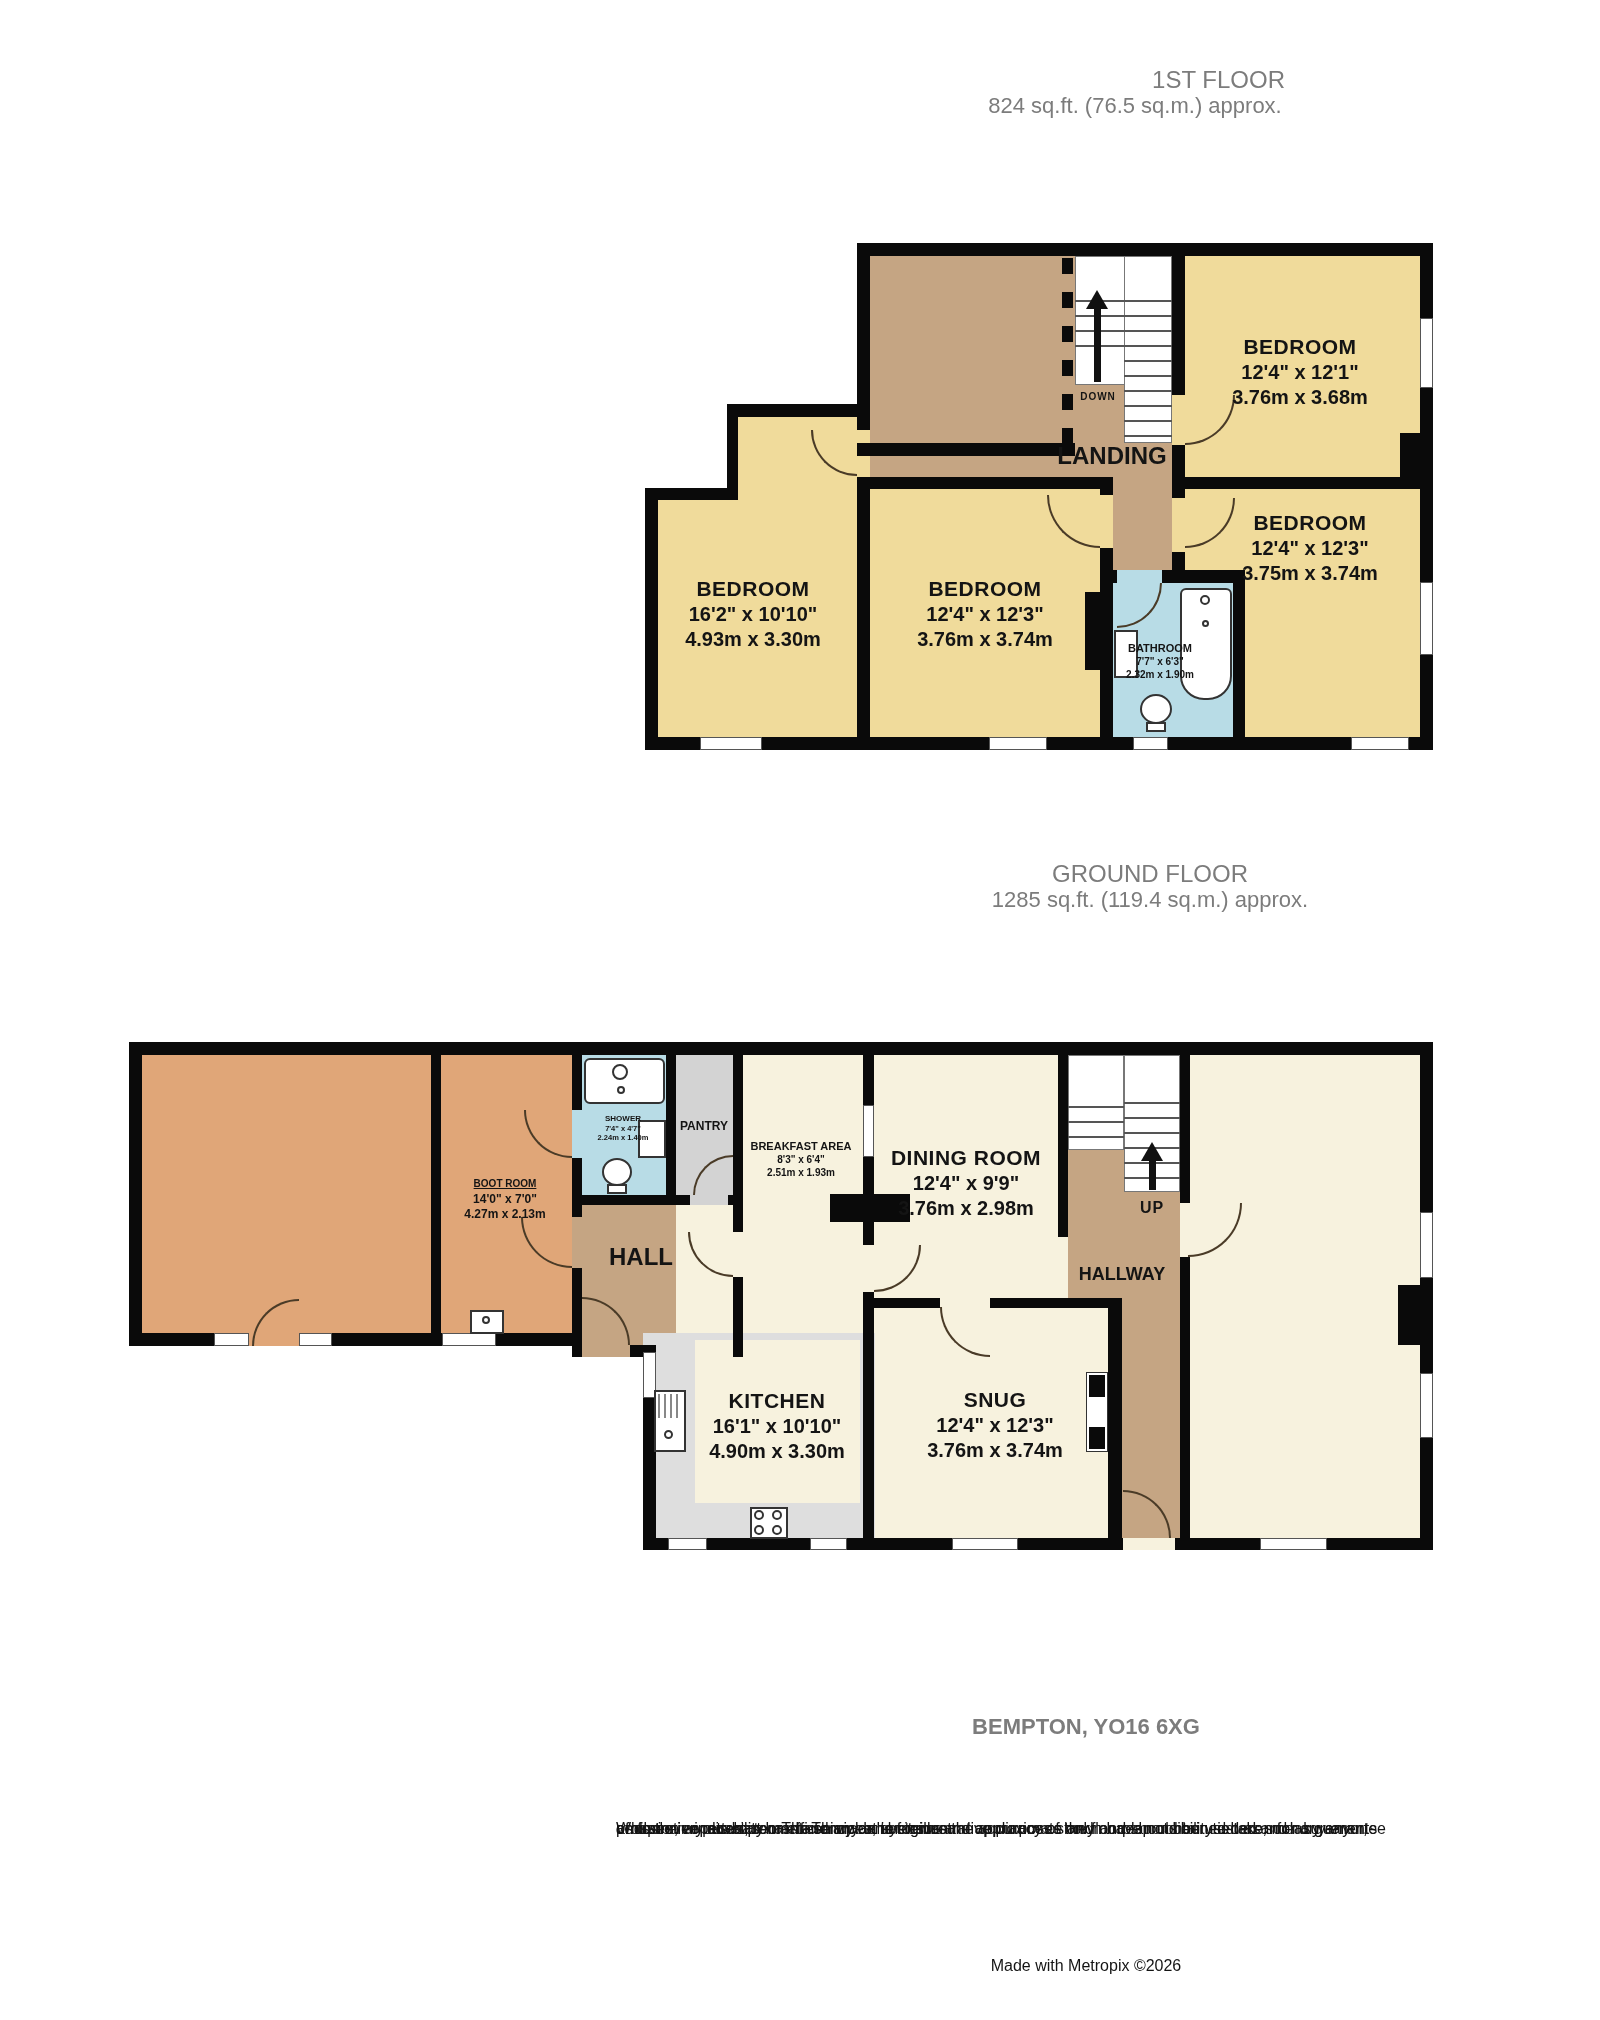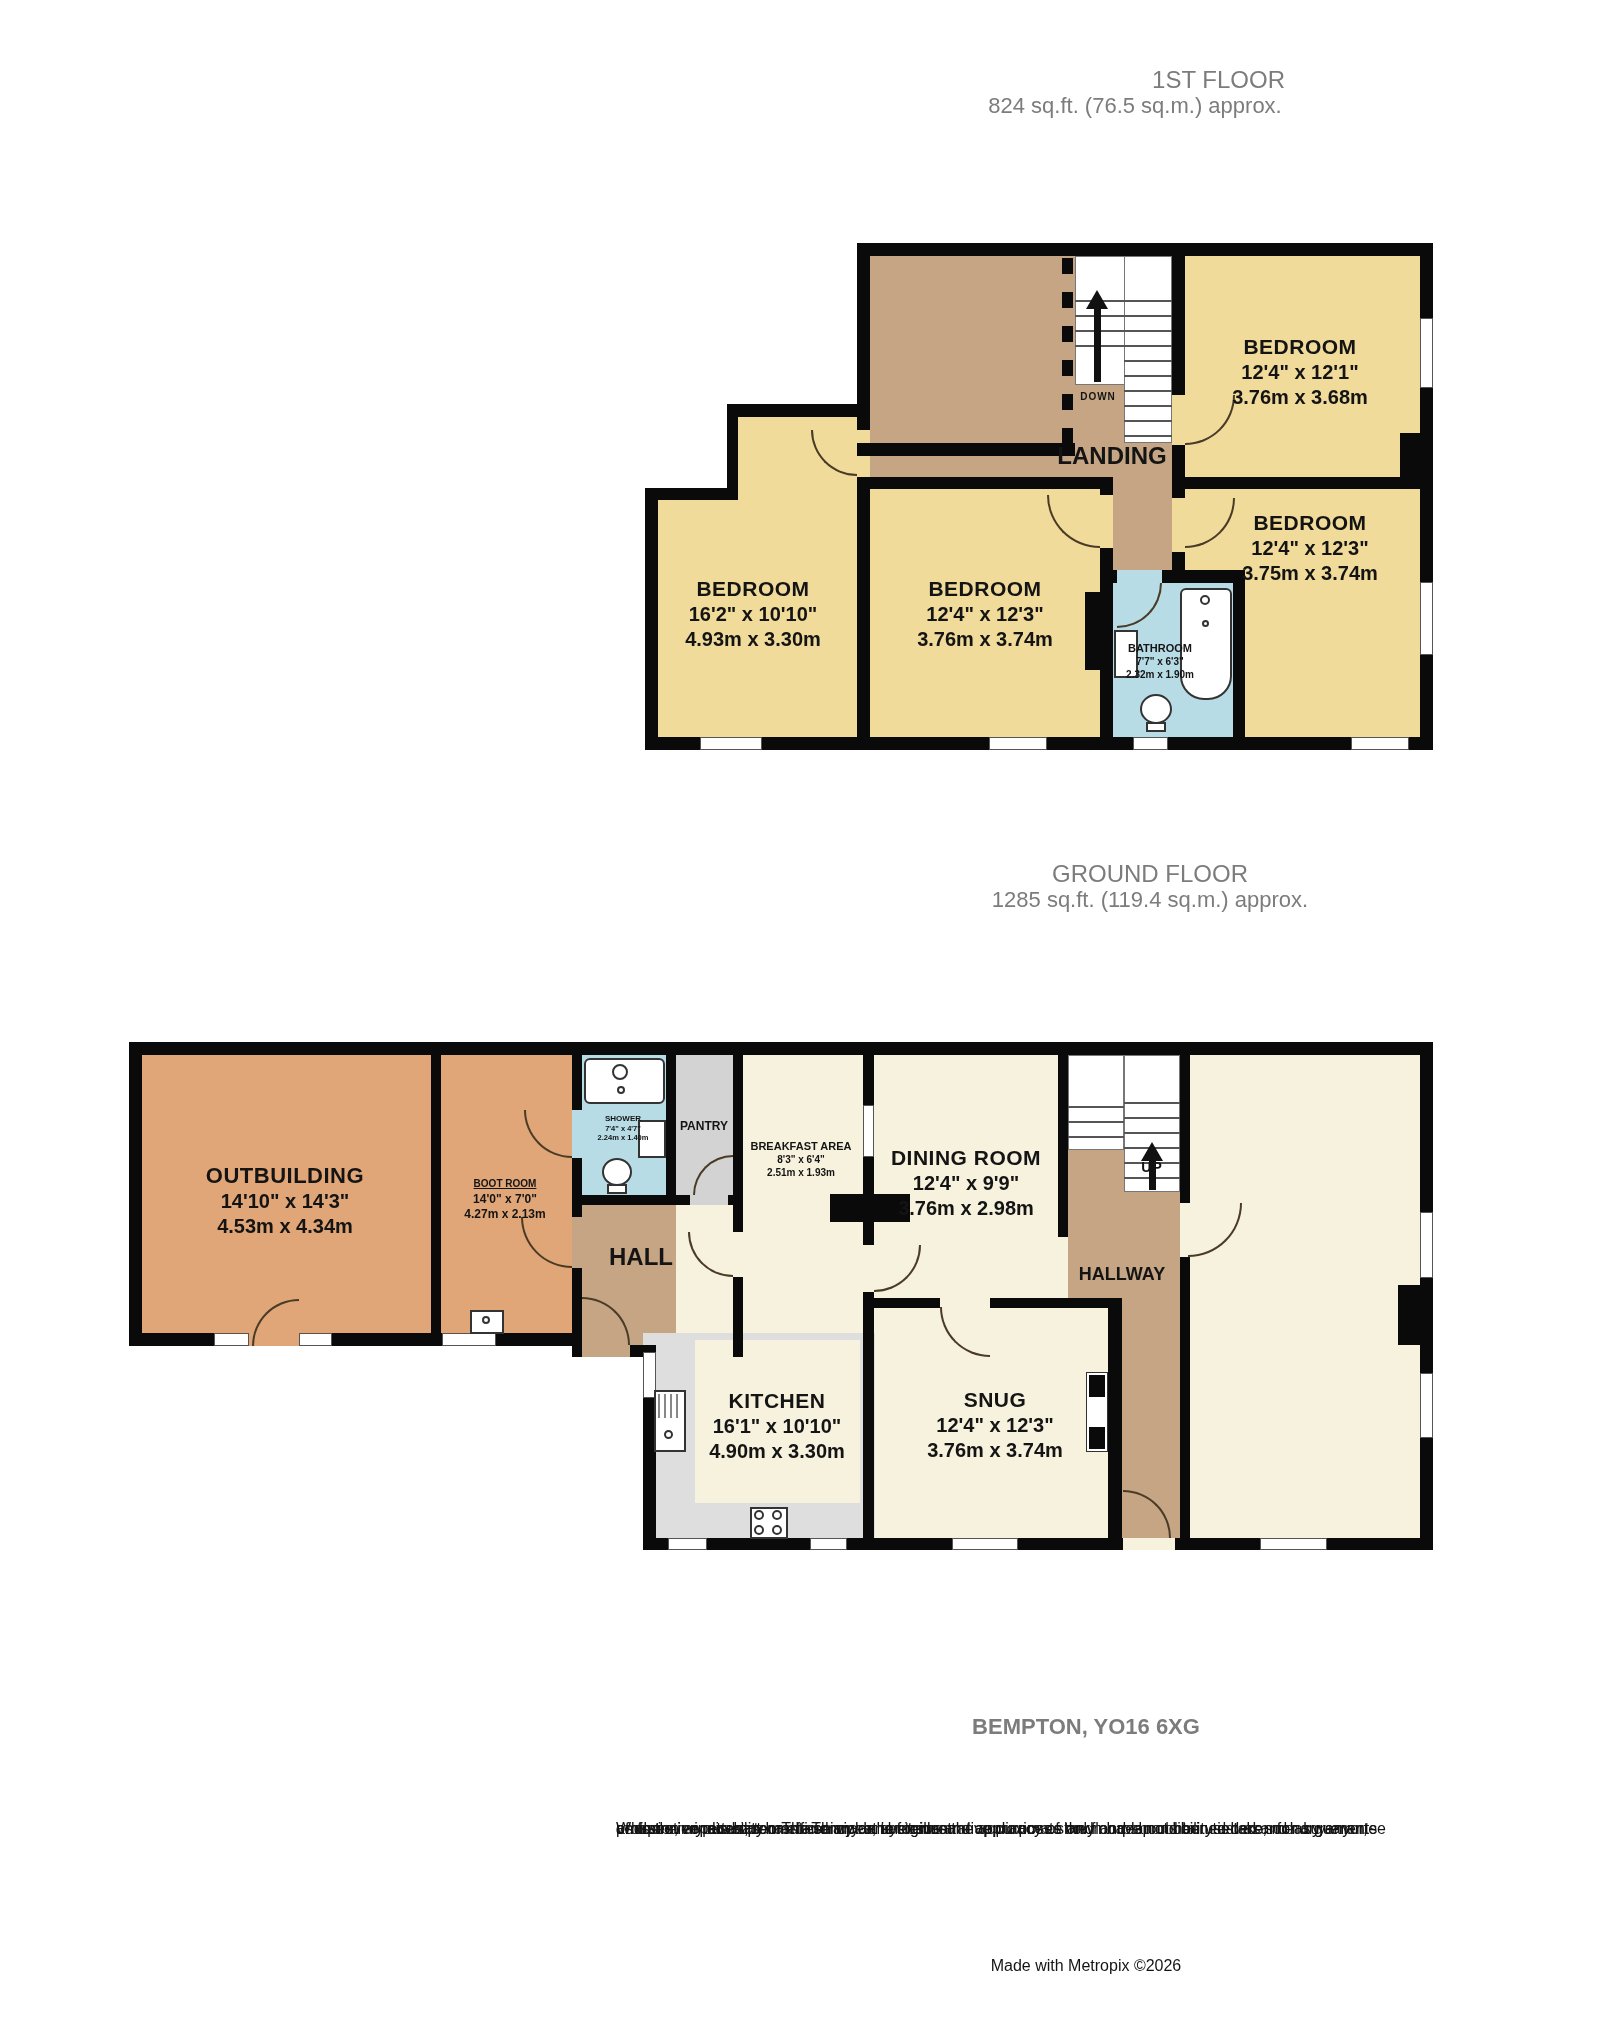--- a/index.html
+++ b/index.html
@@ -239,25 +239,20 @@
   <div class="fx round" style="left:482px;top:1316px;width:8px;height:8px;"></div>
   <div class="fx" style="left:654px;top:1390px;width:32px;height:62px;"></div>
   <div class="treads" style="left:658px;top:1394px;width:24px;height:24px;background:repeating-linear-gradient(90deg,#888 0 2px,transparent 2px 6px);"></div>
   <div class="fx round" style="left:664px;top:1430px;width:9px;height:9px;"></div>
   <div class="fx" style="left:750px;top:1507px;width:38px;height:32px;"></div>
   <div class="fx round" style="left:754px;top:1510px;width:10px;height:10px;"></div>
   <div class="fx round" style="left:772px;top:1510px;width:10px;height:10px;"></div>
   <div class="fx round" style="left:754px;top:1525px;width:10px;height:10px;"></div>
   <div class="fx round" style="left:772px;top:1525px;width:10px;height:10px;"></div>
 
-  <div class="rlabel lab-lg" style="left:135px;top:1163px;width:300px;">
-    <div class="rname" style="font-size:22px;">OUTBUILDING</div>
-    <div class="rdim">14'10" x 14'3"</div>
-    <div class="rdim">4.53m x 4.34m</div>
-  </div>
   <div class="rlabel lab-md" style="left:425px;top:1176px;width:160px;">
     <div class="rname">BOOT ROOM</div>
     <div class="rdim">14'0" x 7'0"</div>
     <div class="rdim">4.27m x 2.13m</div>
   </div>
   <div class="rlabel lab-xs" style="left:573px;top:1114px;width:100px;">
     <div class="rname">SHOWER</div>
     <div class="rdim">7'4" x 4'7"</div>
     <div class="rdim">2.24m x 1.40m</div>
   </div>
@@ -277,21 +272,21 @@
   <div class="rlabel lab-lg" style="left:627px;top:1388px;width:300px;">
     <div class="rname">KITCHEN</div>
     <div class="rdim">16'1" x 10'10"</div>
     <div class="rdim">4.90m x 3.30m</div>
   </div>
   <div class="rlabel lab-lg" style="left:845px;top:1387px;width:300px;">
     <div class="rname">SNUG</div>
     <div class="rdim">12'4" x 12'3"</div>
     <div class="rdim">3.76m x 3.74m</div>
   </div>
-  <div class="slabel" style="left:1127px;top:1159px;width:50px;font-size:14px;letter-spacing:1px;">UP</div>
+  <div class="slabel" style="left:1127px;top:1199px;width:50px;font-size:16px;letter-spacing:1px;">UP</div>
 
   <div class="foot-gray" style="left:886px;top:1714px;width:400px;font-size:22px;">BEMPTON, YO16 6XG</div>
   <div class="disc" style="left:616px;top:1815px;width:940px;">
     <div>Whilst every attempt has been made to ensure the accuracy of the floorplan contained here, measurements</div>
     <div>of doors, windows, rooms and any other items are approximate and no responsibility is taken for any error,</div>
     <div>omission or mis-statement. This plan is for illustrative purposes only and should be used as such by any</div>
     <div>prospective purchaser. The services, systems and appliances shown have not been tested and no guarantee</div>
     <div>as to their operability or efficiency can be given.</div>
   </div>
   <div class="disc" style="left:886px;top:1952px;width:400px;">Made with Metropix ©2026</div>

